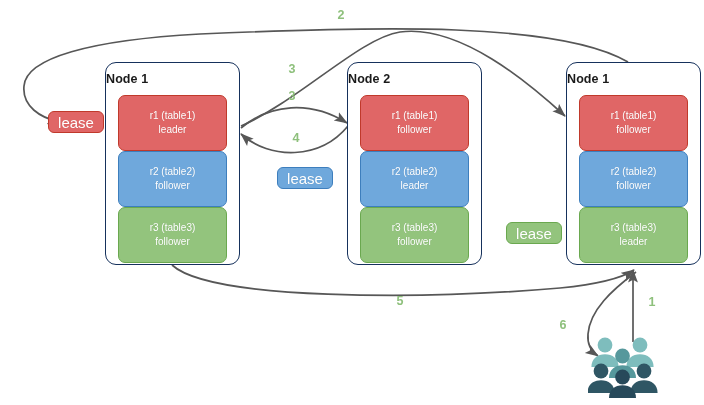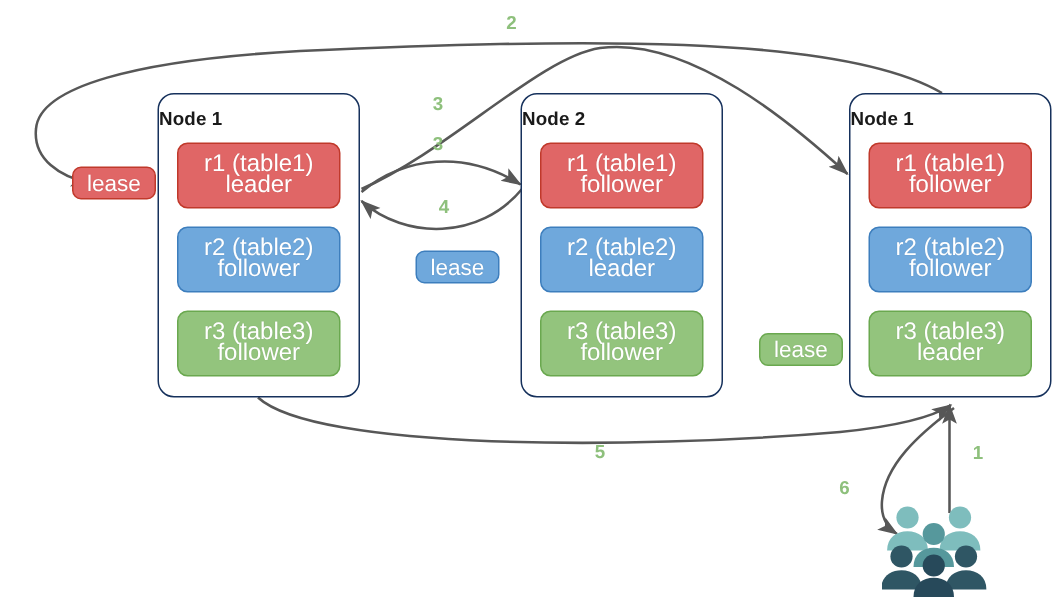--- a/index.html
+++ b/index.html
@@ -43,24 +43,24 @@
     font-size: 12.5px;
     font-weight: bold;
     color: #1a1a1a;
     letter-spacing: 0.1px;
   }
   .replica {
     position: absolute;
     box-sizing: border-box;
     left: 12px;
     right: 12px;
-    height: 44px;
+    height: 56px;
     border-radius: 7px;
     color: #ffffff;
-    font-size: 16px;
+    font-size: 10px;
     line-height: 14px;
     display: flex;
     flex-direction: column;
     align-items: center;
     justify-content: center;
     text-align: center;
     text-shadow: 0 0 1px rgba(0,0,0,0.12);
   }
   .replica .ln { display: block; }
   .rep-r1 { background: #e06666; border: 1.3px solid #c0392b; top: 32px; }

